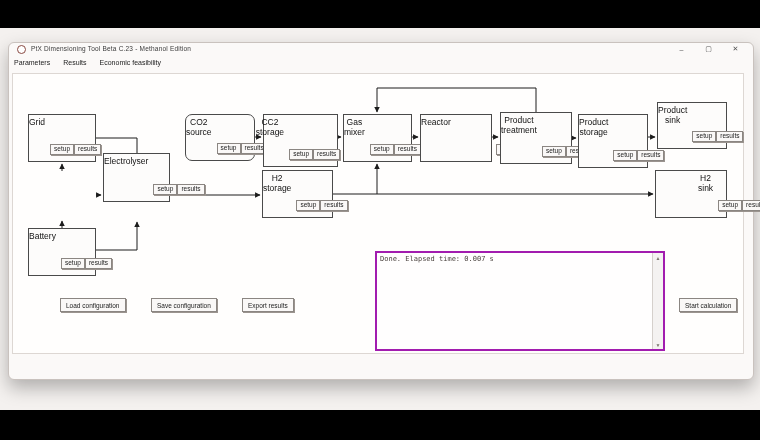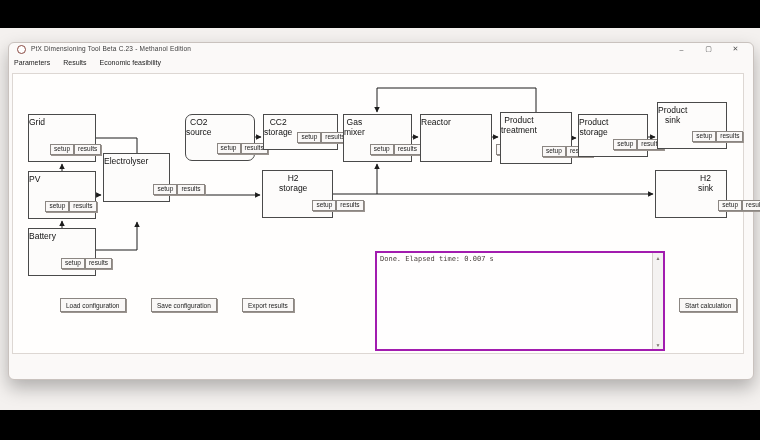--- a/index.html
+++ b/index.html
@@ -89,27 +89,20 @@
     </g>
   </svg>
 
   <div class="node" style="left:28px;top:114px;width:68px;height:48px;">
     <div class="node-title">Grid</div>
     <div class="node-buttons">
       <button class="btn sm">setup</button>
       <button class="btn sm">results</button>
     </div>
   </div>
-  <div class="node" style="left:28px;top:171px;width:68px;height:48px;">
-    <div class="node-title">PV</div>
-    <div class="node-buttons">
-      <button class="btn sm">setup</button>
-      <button class="btn sm">results</button>
-    </div>
-  </div>
   <div class="node" style="left:28px;top:228px;width:68px;height:48px;">
     <div class="node-title">Battery</div>
     <div class="node-buttons">
       <button class="btn sm">setup</button>
       <button class="btn sm">results</button>
     </div>
   </div>
   <div class="node" style="left:103px;top:153px;width:67px;height:49px;">
     <div class="node-title">Electrolyser</div>
     <div class="node-buttons">
@@ -117,21 +110,21 @@
       <button class="btn sm">results</button>
     </div>
   </div>
   <div class="node" style="left:185px;top:114px;width:70px;height:47px;border-radius:7px;">
     <div class="node-title">CO2 source</div>
     <div class="node-buttons">
       <button class="btn sm">setup</button>
       <button class="btn sm">results</button>
     </div>
   </div>
-  <div class="node" style="left:263px;top:114px;width:75px;height:36px;">
+  <div class="node" style="left:263px;top:114px;width:75px;height:53px;justify-content:center;">
     <div class="node-title">CC2 storage</div>
     <div class="node-buttons">
       <button class="btn sm">setup</button>
       <button class="btn sm">results</button>
     </div>
   </div>
   <div class="node" style="left:343px;top:114px;width:69px;height:48px;">
     <div class="node-title">Gas mixer</div>
     <div class="node-buttons">
       <button class="btn sm">setup</button>
@@ -145,35 +138,35 @@
       <button class="btn sm">results</button>
     </div>
   </div>
   <div class="node" style="left:500px;top:112px;width:72px;height:52px;">
     <div class="node-title">Product treatment</div>
     <div class="node-buttons">
       <button class="btn sm">setup</button>
       <button class="btn sm">results</button>
     </div>
   </div>
-  <div class="node" style="left:578px;top:114px;width:70px;height:43px;">
+  <div class="node" style="left:578px;top:114px;width:70px;height:54px;">
     <div class="node-title">Product storage</div>
     <div class="node-buttons">
       <button class="btn sm">setup</button>
       <button class="btn sm">results</button>
     </div>
   </div>
   <div class="node" style="left:657px;top:102px;width:70px;height:47px;">
     <div class="node-title">Product sink</div>
     <div class="node-buttons">
       <button class="btn sm">setup</button>
       <button class="btn sm">results</button>
     </div>
   </div>
-  <div class="node" style="left:262px;top:170px;width:71px;height:48px;padding-left:16px;">
+  <div class="node" style="left:262px;top:170px;width:71px;height:48px;">
     <div class="node-title">H2 storage</div>
     <div class="node-buttons">
       <button class="btn sm">setup</button>
       <button class="btn sm">results</button>
     </div>
   </div>
   <div class="node" style="left:655px;top:170px;width:72px;height:48px;padding-left:42px;">
     <div class="node-title">H2 sink</div>
     <div class="node-buttons">
       <button class="btn sm">setup</button>

